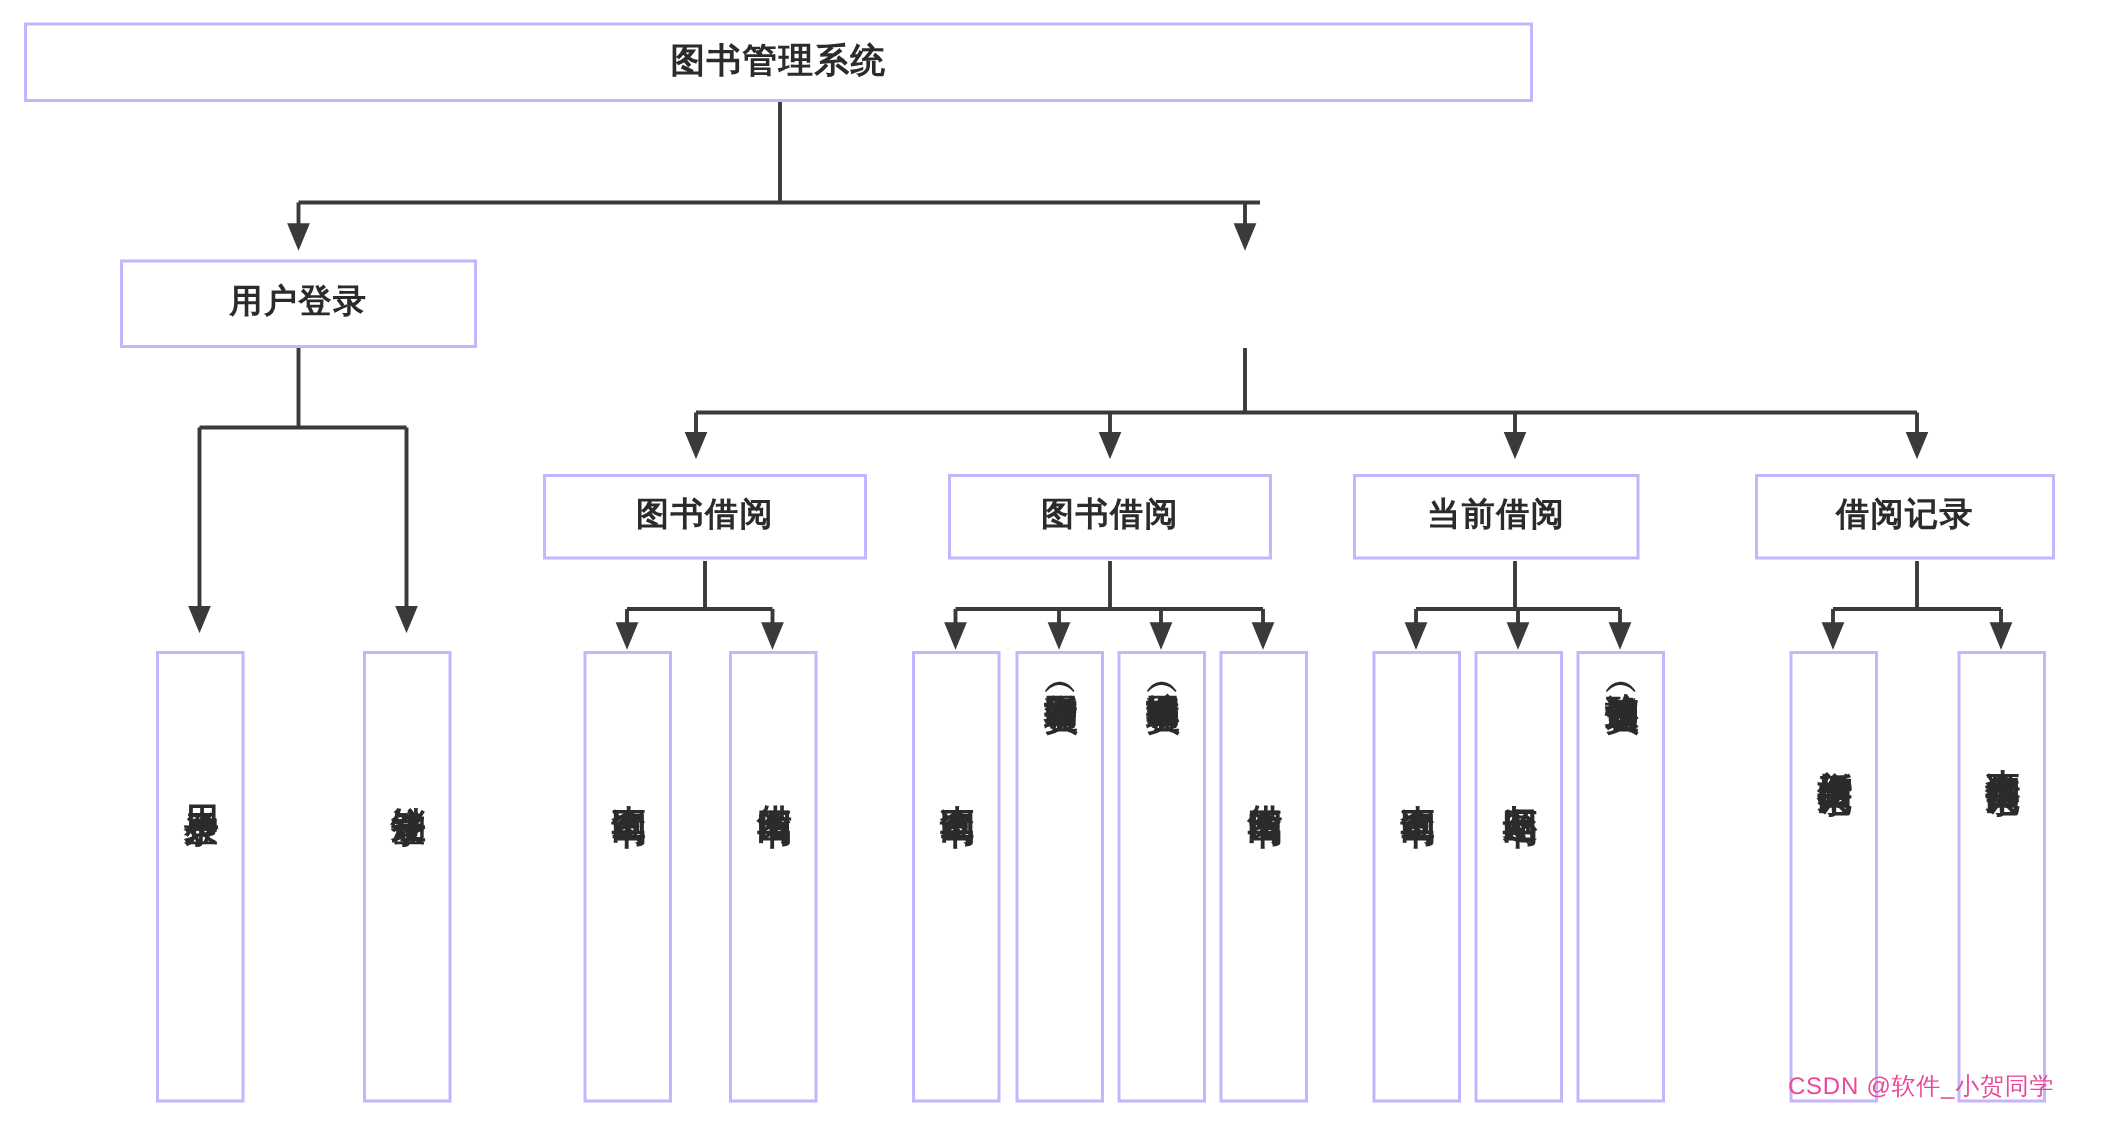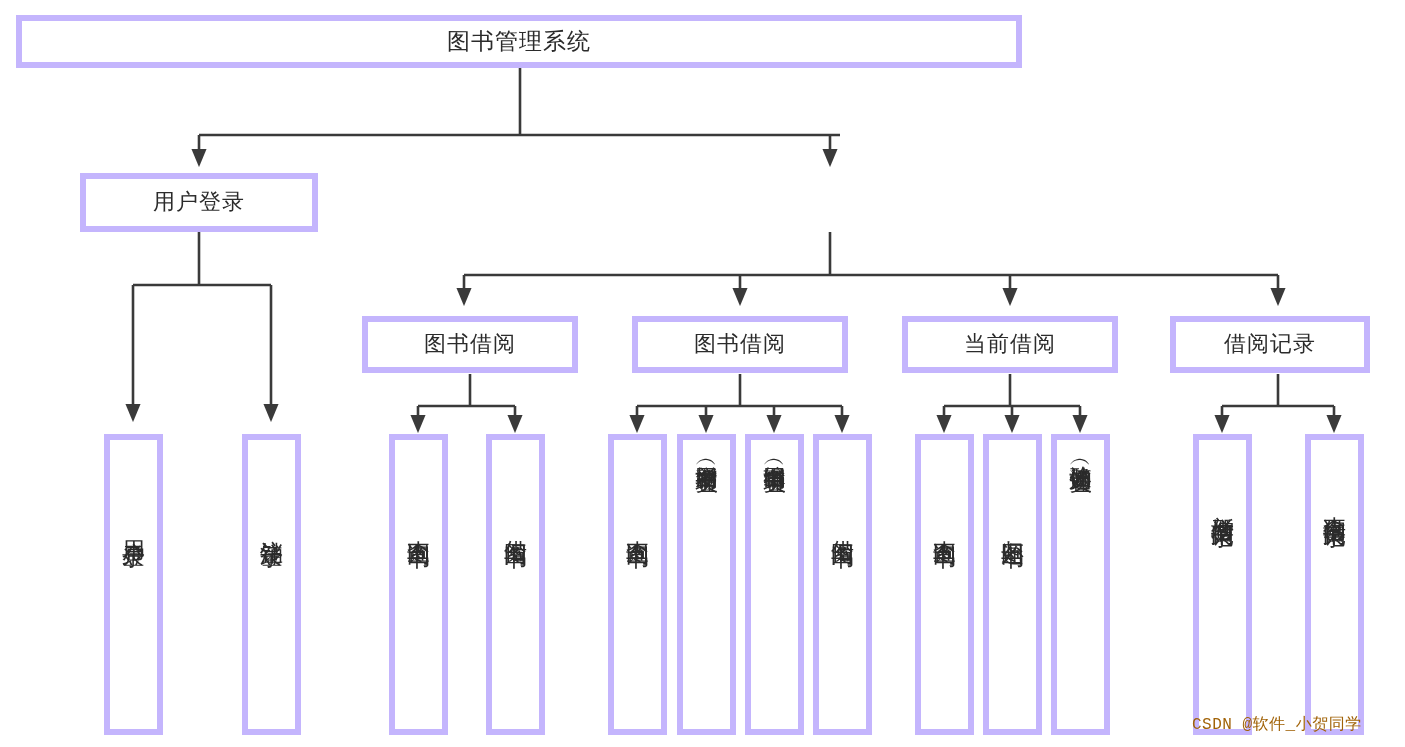--- a/index.html
+++ b/index.html
@@ -20,27 +20,28 @@
   svg.wires {
     position: absolute;
     left: 0;
     top: 0;
     width: 1405px;
     height: 747px;
   }
   .node {
     position: absolute;
     box-sizing: border-box;
-    border: 6px solid #c4b5fd;
+    border: 2px solid #c4b5fd;
     background: #ffffff;
     color: #2b2b2b;
     display: flex;
     align-items: center;
     justify-content: center;
     z-index: 3;
+    font-weight: bold;
   }
   .node-label {
     display: block;
     text-align: center;
     white-space: nowrap;
     letter-spacing: 1px;
   }
   
   .node.horiz .node-label {
     font-size: 22px;
@@ -69,25 +70,25 @@
     margin-top: 74px;
   }
   .node.vert.mid2 .node-label {
     margin-top: 50px;
   }
   .watermark {
     position: absolute;
     left: 1192px;
     top: 714px;
     font-size: 16px;
-    color: #a16207;
+    color: #ec4899;
     letter-spacing: 0.5px;
     white-space: nowrap;
     z-index: 5;
-    font-family: Liberation Mono, monospace;
+    font-family: Liberation Sans, sans-serif;
   }
 </style>
 </head>
 <body>
 
 <div id="canvas">
 
   <svg class="wires" viewBox="0 0 1405 747" xmlns="http://www.w3.org/2000/svg">
     <defs>
       <marker id="arrow" viewBox="0 0 12 12" refX="6" refY="6" markerWidth="7" markerHeight="7" orient="auto-start-reverse">
@@ -148,21 +149,21 @@
 
 
   <div class="node horiz" style="left:362px; top:316px; width:216px; height:57px;">
     <span class="node-label">图书借阅</span>
   </div>
 
   <div class="node horiz" style="left:632px; top:316px; width:216px; height:57px;">
     <span class="node-label">图书借阅</span>
   </div>
 
-  <div class="node horiz" style="left:902px; top:316px; width:216px; height:57px;justify-content:center;">
+  <div class="node horiz" style="left:902px; top:316px; width:191px; height:57px;justify-content:center;">
     <span class="node-label">当前借阅</span>
   </div>
 
   <div class="node horiz" style="left:1170px; top:316px; width:200px; height:57px;">
     <span class="node-label">借阅记录</span>
   </div>
 
   <div class="node vert mid" style="left:104px; top:434px; width:59px; height:301px;">
     <span class="node-label">用户登录</span>
   </div>

